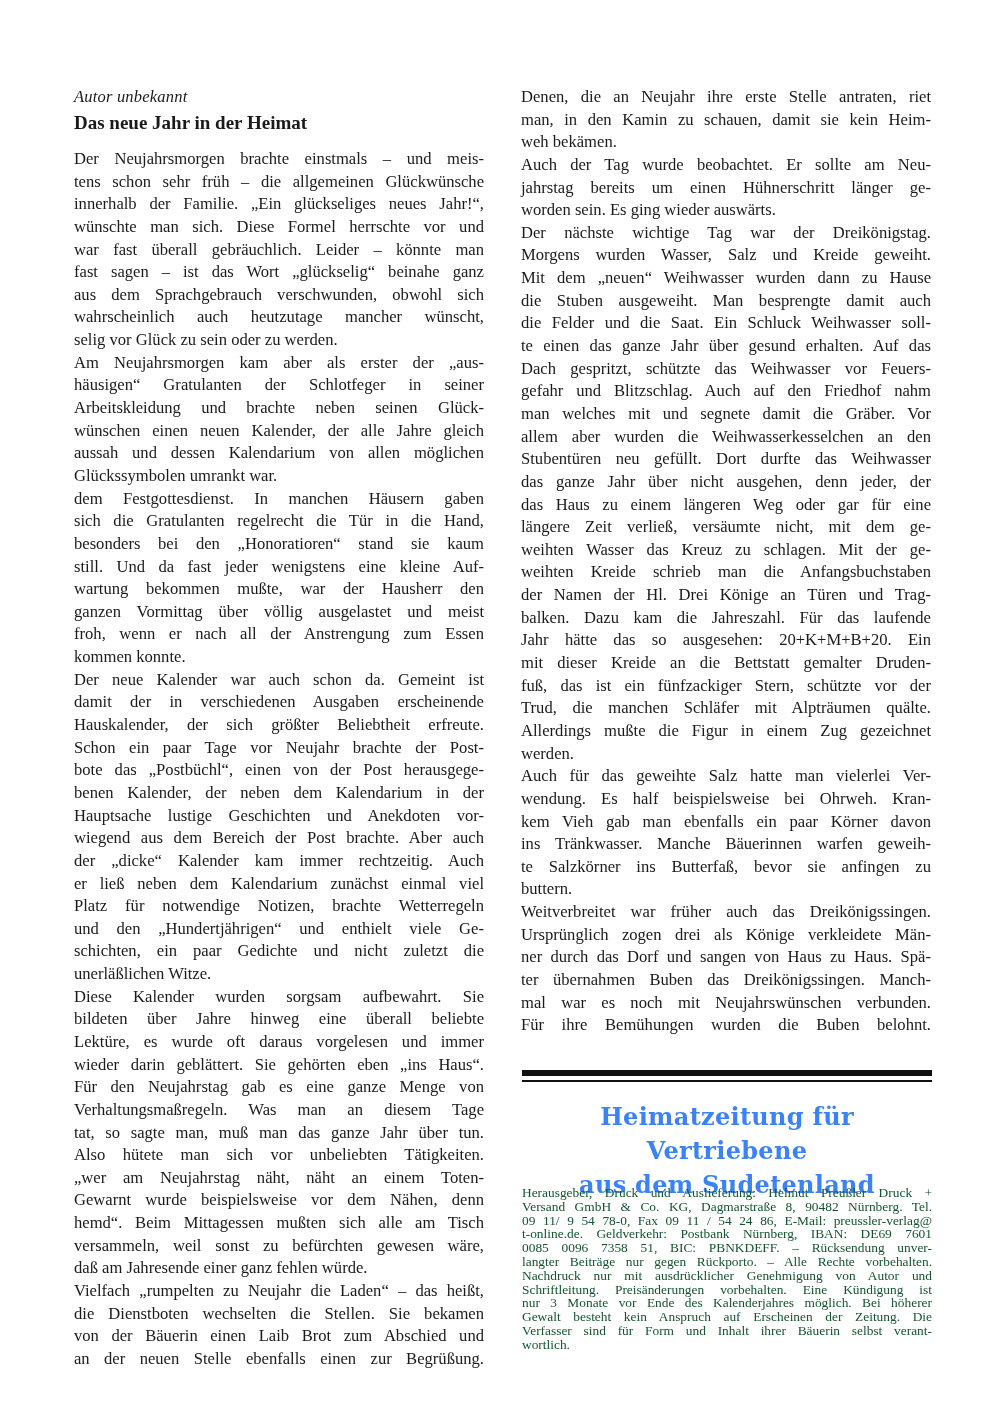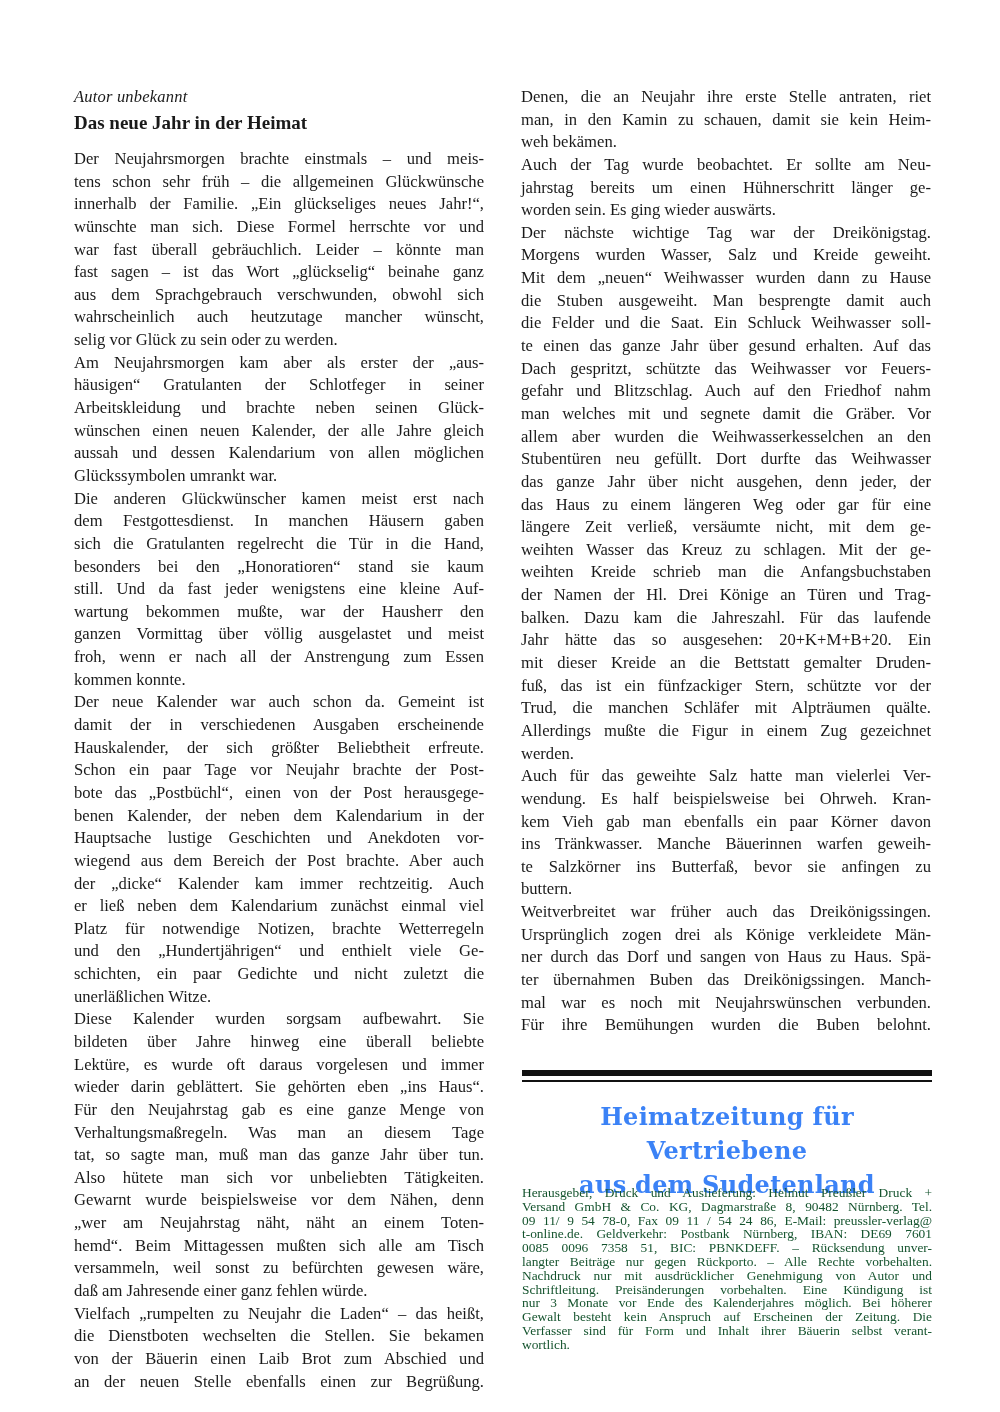--- a/index.html
+++ b/index.html
@@ -45,21 +45,20 @@
         <span class="line">fast sagen – ist das Wort „glückselig“ beinahe ganz</span>
         <span class="line">aus dem Sprachgebrauch verschwunden, obwohl sich</span>
         <span class="line">wahrscheinlich auch heutzutage mancher wünscht,</span>
         <span class="line last">selig vor Glück zu sein oder zu werden.</span>
         <span class="line">Am Neujahrsmorgen kam aber als erster der „aus-</span>
         <span class="line">häusigen“ Gratulanten der Schlotfeger in seiner</span>
         <span class="line">Arbeitskleidung und brachte neben seinen Glück-</span>
         <span class="line">wünschen einen neuen Kalender, der alle Jahre gleich</span>
         <span class="line">aussah und dessen Kalendarium von allen möglichen</span>
         <span class="line last">Glückssymbolen umrankt war.</span>
-        <span class="line">Die anderen Glückwünscher kamen meist erst nach</span>
         <span class="line">dem Festgottesdienst. In manchen Häusern gaben</span>
         <span class="line">sich die Gratulanten regelrecht die Tür in die Hand,</span>
         <span class="line">besonders bei den „Honoratioren“ stand sie kaum</span>
         <span class="line">still. Und da fast jeder wenigstens eine kleine Auf-</span>
         <span class="line">wartung bekommen mußte, war der Hausherr den</span>
         <span class="line">ganzen Vormittag über völlig ausgelastet und meist</span>
         <span class="line">froh, wenn er nach all der Anstrengung zum Essen</span>
         <span class="line last">kommen konnte.</span>
         <span class="line">Der neue Kalender war auch schon da. Gemeint ist</span>
         <span class="line">damit der in verschiedenen Ausgaben erscheinende</span>
@@ -76,22 +75,22 @@
         <span class="line">schichten, ein paar Gedichte und nicht zuletzt die</span>
         <span class="line last">unerläßlichen Witze.</span>
         <span class="line">Diese Kalender wurden sorgsam aufbewahrt. Sie</span>
         <span class="line">bildeten über Jahre hinweg eine überall beliebte</span>
         <span class="line">Lektüre, es wurde oft daraus vorgelesen und immer</span>
         <span class="line">wieder darin geblättert. Sie gehörten eben „ins Haus“.</span>
         <span class="line">Für den Neujahrstag gab es eine ganze Menge von</span>
         <span class="line">Verhaltungsmaßregeln. Was man an diesem Tage</span>
         <span class="line">tat, so sagte man, muß man das ganze Jahr über tun.</span>
         <span class="line">Also hütete man sich vor unbeliebten Tätigkeiten.</span>
+        <span class="line">„wer am Neujahrstag näht, näht an einem Toten-</span>
         <span class="line">Gewarnt wurde beispielsweise vor dem Nähen, denn</span>
-        <span class="line">„wer am Neujahrstag näht, näht an einem Toten-</span>
         <span class="line">hemd“. Beim Mittagessen mußten sich alle am Tisch</span>
         <span class="line">versammeln, weil sonst zu befürchten gewesen wäre,</span>
         <span class="line last">daß am Jahresende einer ganz fehlen würde.</span>
         <span class="line">Vielfach „rumpelten zu Neujahr die Laden“ – das heißt,</span>
         <span class="line">die Dienstboten wechselten die Stellen. Sie bekamen</span>
         <span class="line">von der Bäuerin einen Laib Brot zum Abschied und</span>
         <span class="line">an der neuen Stelle ebenfalls einen zur Begrüßung.</span>
       </div>
   </div>
 

